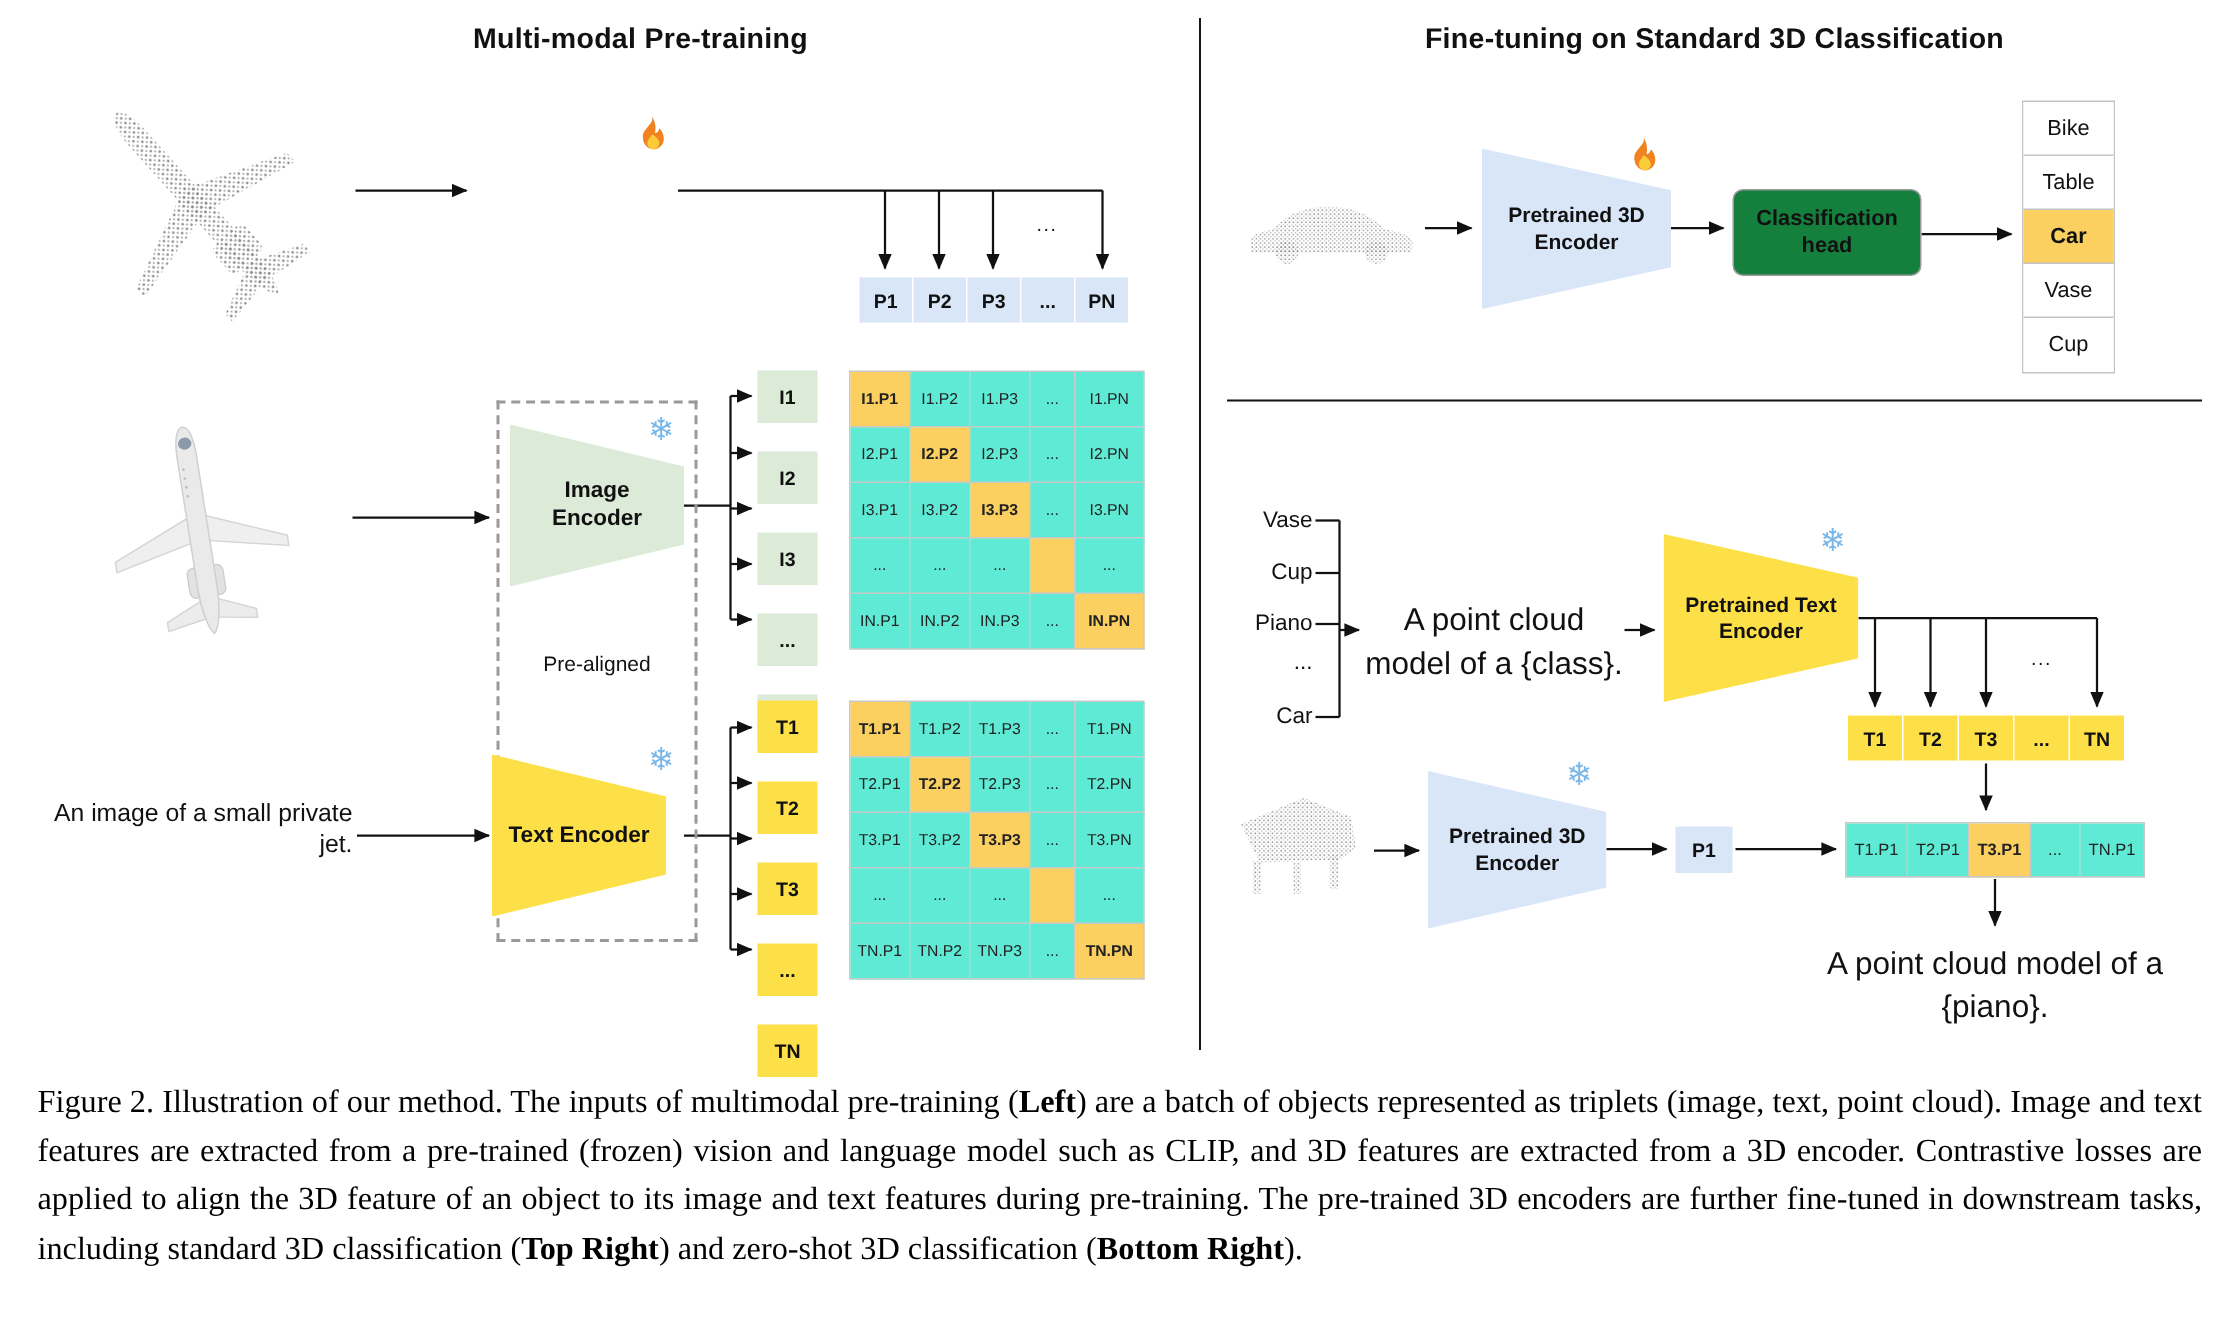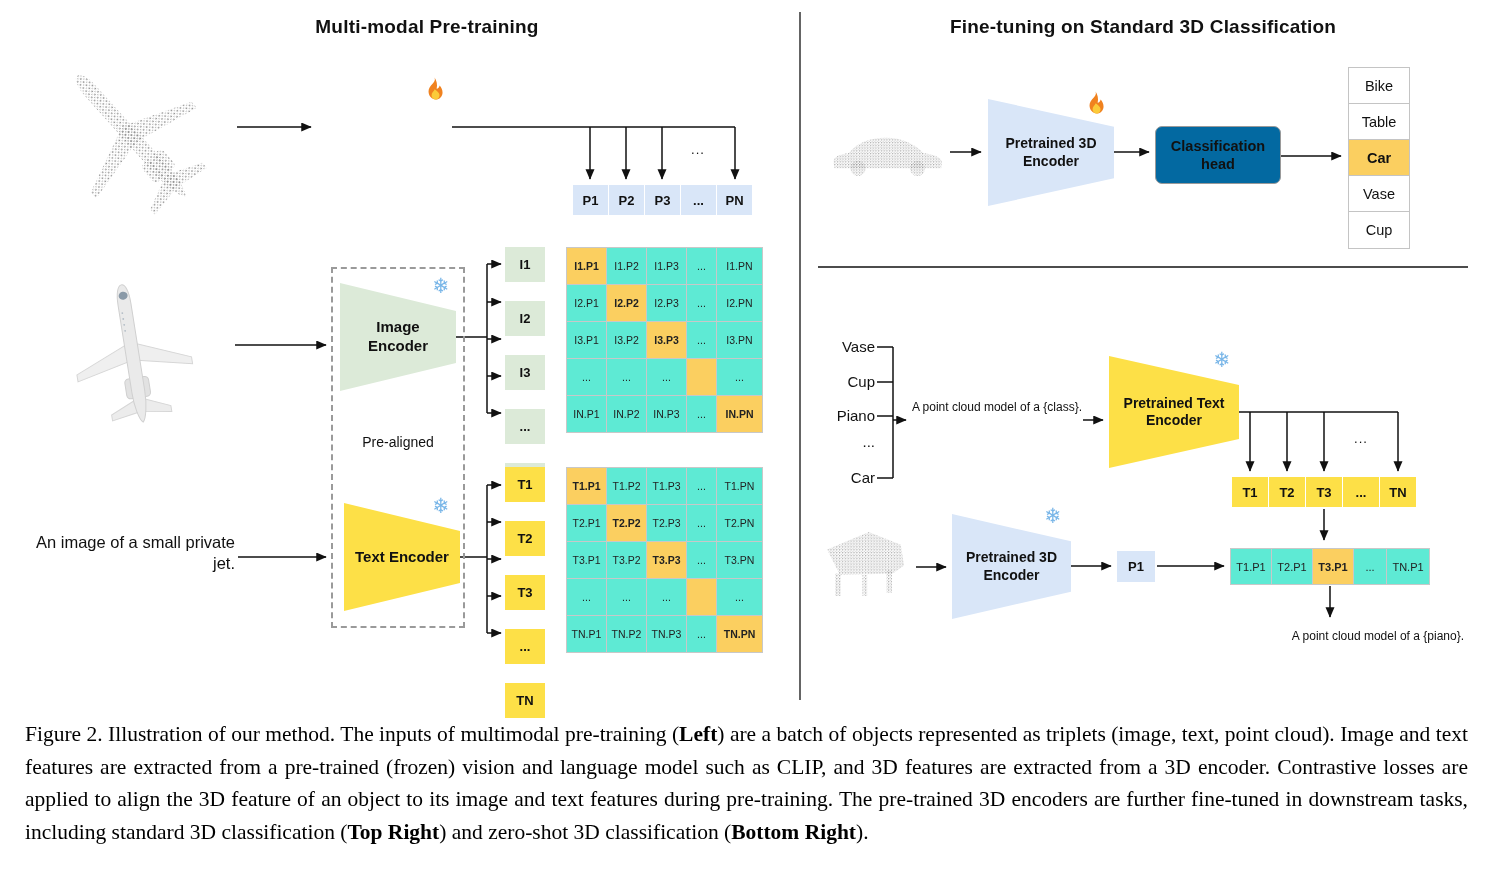--- a/index.html
+++ b/index.html
@@ -17,29 +17,29 @@
   .scell{display:flex;align-items:center;justify-content:center;font-weight:bold;font-size:13px}
   .matrix{display:grid;border-left:1px solid #c8c8c8;border-top:1px solid #c8c8c8;background:#fff}
   .m55{grid-template-columns:40px 40px 40px 30px 46px;grid-auto-rows:37px}
   .mprod{grid-template-columns:41px 41px 41px 33px 43px;grid-auto-rows:36px}
   .mcell{border-right:1px solid #c8c8c8;border-bottom:1px solid #c8c8c8;display:flex;align-items:center;justify-content:center;font-size:10.5px;color:#222;background:#5eead4}
   .mcell.prod{font-size:11px}
   .diag{background:#FBCF60;font-weight:bold}
   .dashbox{border:2px dashed #9a9a9a;background:transparent}
   .note{font-size:14px;text-align:center}
   .intext{font-size:16.5px;text-align:right;line-height:1.3}
-  .headbox{background:#0369a1;border:1px solid #9a9a9a;border-radius:7px;display:flex;align-items:center;justify-content:center;font-weight:bold;text-align:center;font-size:14.5px;line-height:1.25;padding:0 8px}
+  .headbox{background:#15803d;border:1px solid #9a9a9a;border-radius:7px;display:flex;align-items:center;justify-content:center;font-weight:bold;text-align:center;font-size:14.5px;line-height:1.25;padding:0 8px}
   .clist{display:flex;flex-direction:column;border:1px solid #c4c4c4;background:#fff}
   .clist .ccell{height:36px;border-bottom:1px solid #c4c4c4;display:flex;align-items:center;justify-content:center;font-size:14.5px;background:#fff}
   .clist .ccell:last-child{border-bottom:none}
   .hl{background:#FBCF60 !important;font-weight:bold}
   .snow{font-size:21px;color:#79b6e8;line-height:1;font-family:"DejaVu Sans",sans-serif}
   .ell{font-size:13px;text-align:center;letter-spacing:1px}
   .zcls{font-size:15px;text-align:right}
-  .ptxt{font-size:12px;text-align:right;line-height:1.4}
+  .ptxt{font-size:21px;text-align:center;line-height:1.4}
   .caption{font-family:"Liberation Serif",serif;font-size:21.5px;line-height:1.52;text-align:justify;color:#000}
   svg{display:block}
 </style>
 </head>
 <body>
 
 <div class="canvas">
 
   <svg class="abs" style="left:0;top:0" width="1490" height="888" viewBox="0 0 1490 888">
     <defs>
@@ -191,21 +191,21 @@
     <div class="mcell">...</div>
     <div class="mcell">IN.P1</div>
     <div class="mcell">IN.P2</div>
     <div class="mcell">IN.P3</div>
     <div class="mcell">...</div>
     <div class="mcell diag">IN.PN</div>
   </div>
 
   <div class="abs intext" style="left:25px;top:532px;width:210px">An image of a small private jet.</div>
 
-  <div class="abs trap purple" style="left:344px;top:503px;width:116px;height:108px">
+  <div class="abs trap purple" style="left:328px;top:503px;width:116px;height:108px">
     <span class="lbl">Text Encoder</span>
   </div>
   <span class="abs snow" style="left:432px;top:496px">❄</span>
 
   <div class="abs cellcol" style="left:505px;top:467px">
     <div class="scell purple" style="width:40px;height:35px">T1</div>
     <div class="scell purple" style="width:40px;height:35px">T2</div>
     <div class="scell purple" style="width:40px;height:35px">T3</div>
     <div class="scell purple" style="width:40px;height:35px">...</div>
     <div class="scell purple" style="width:40px;height:35px">TN</div>

